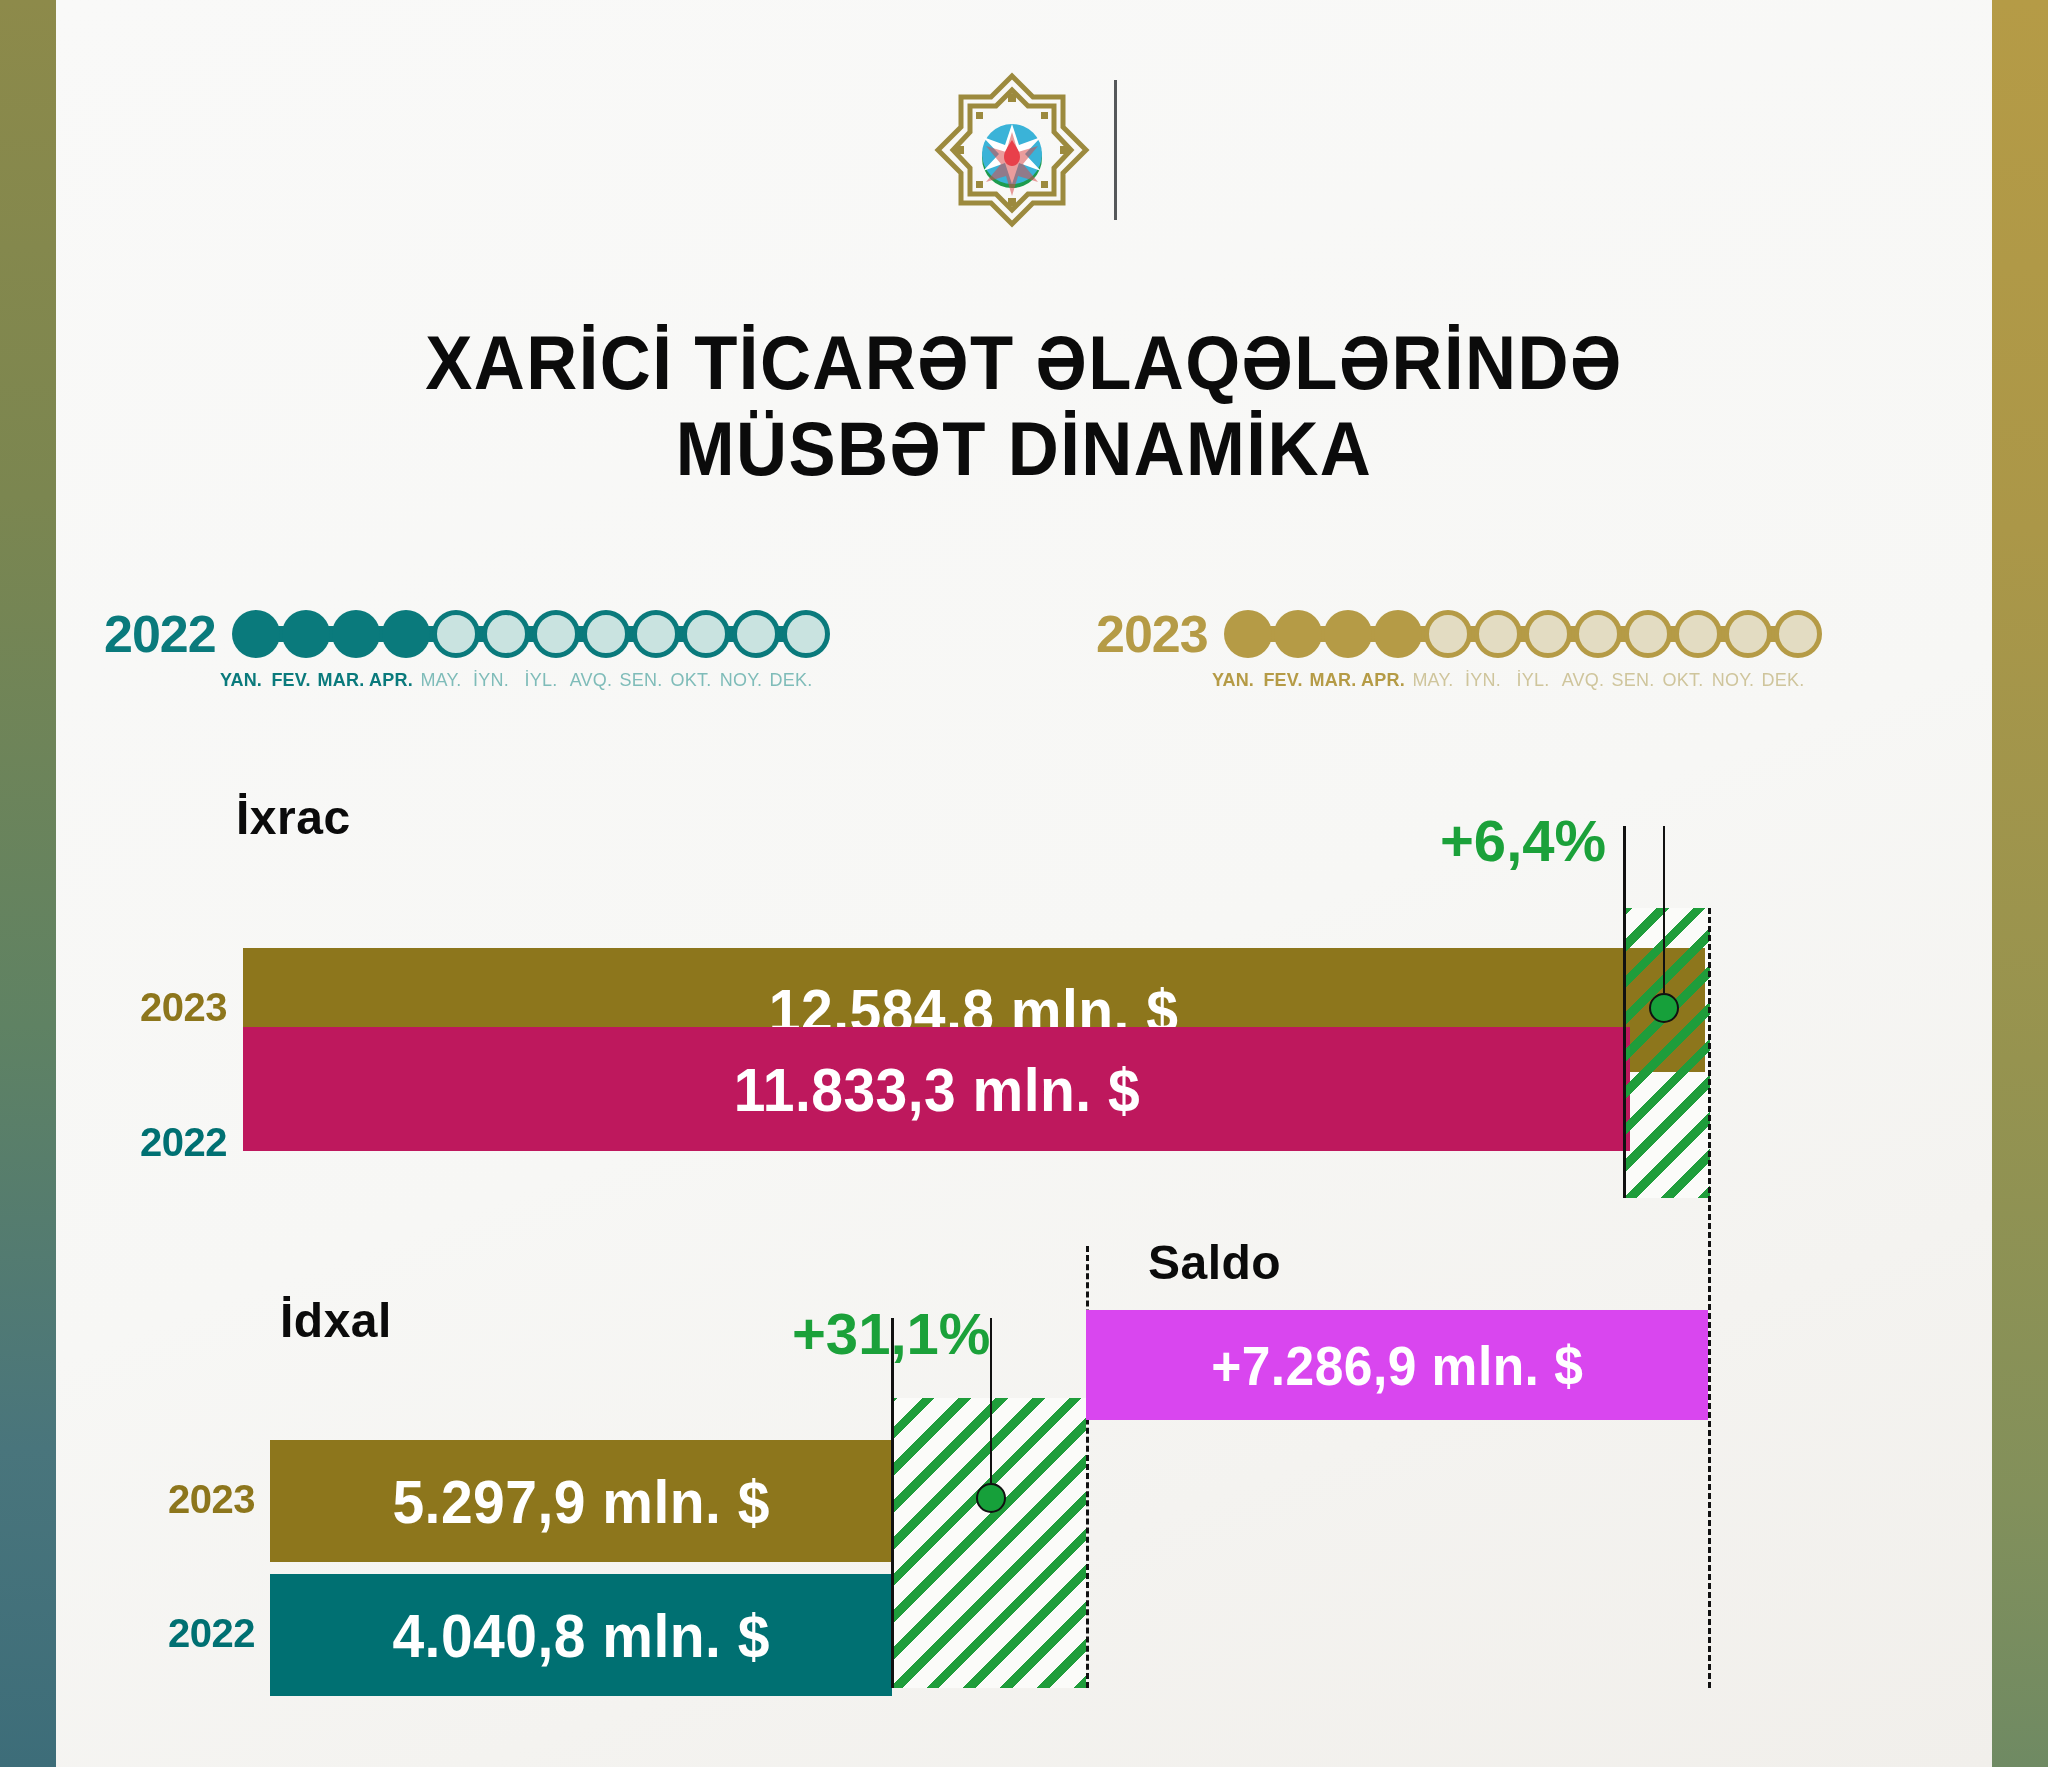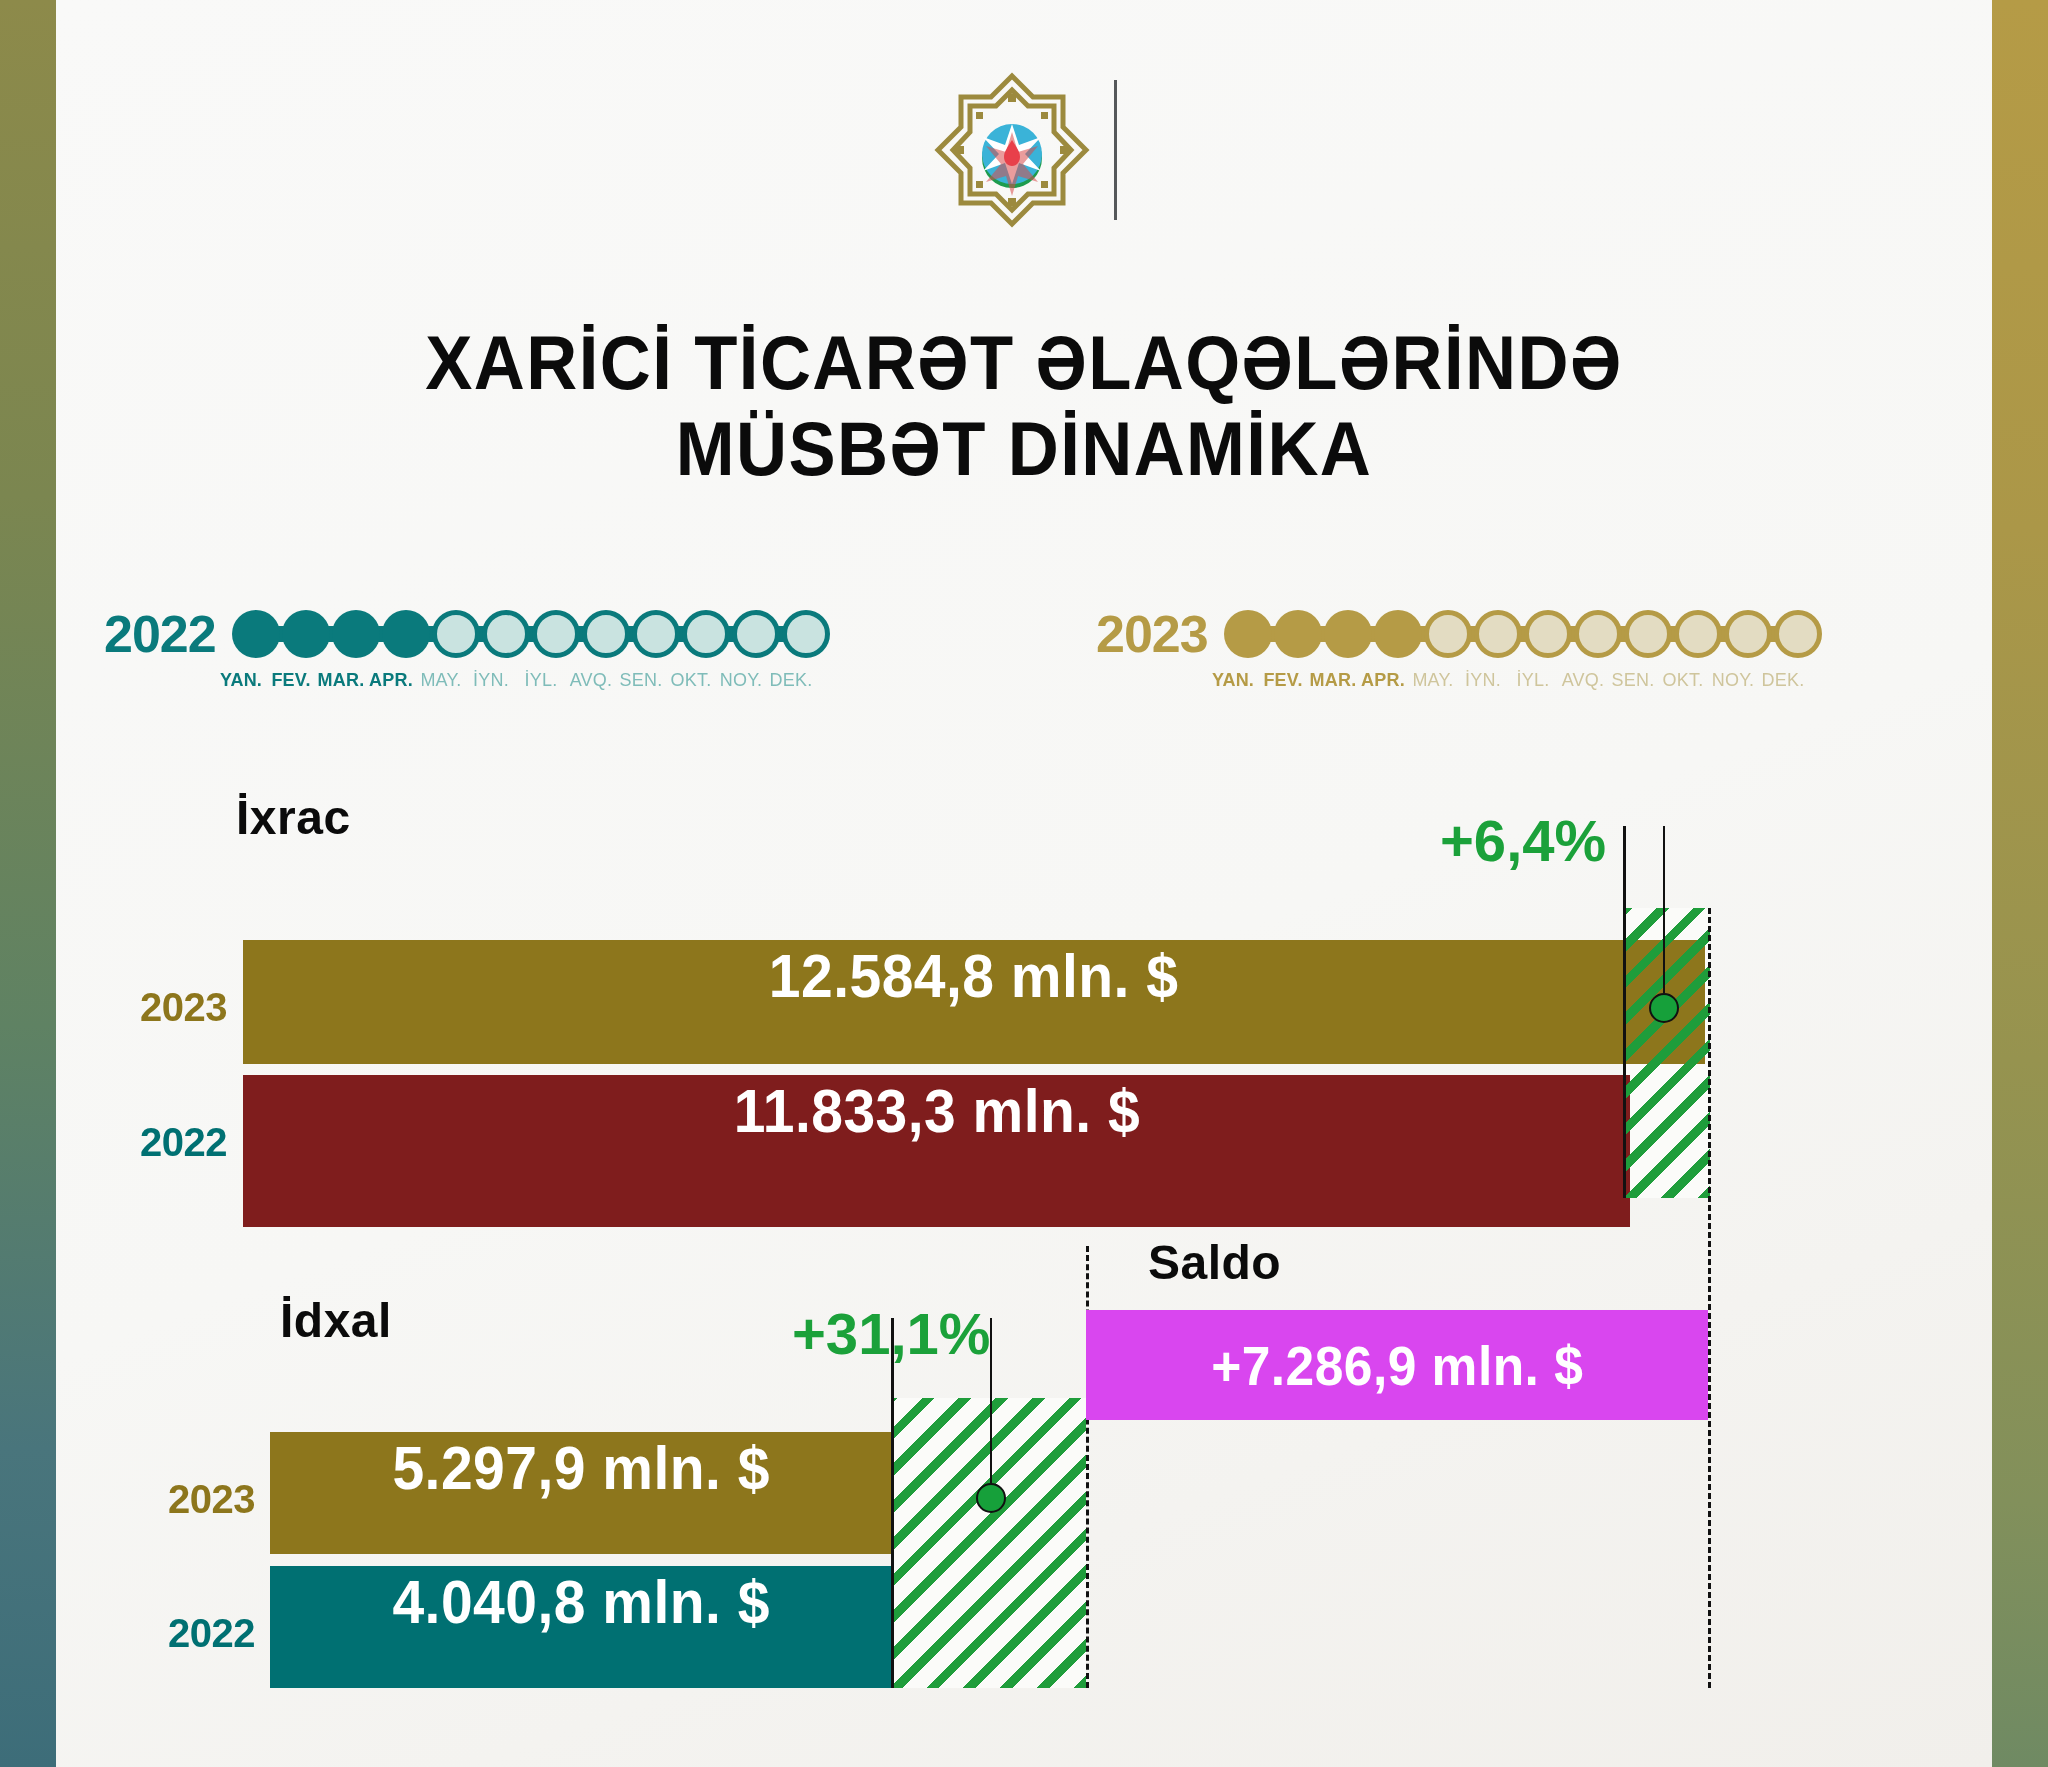--- a/index.html
+++ b/index.html
@@ -37,21 +37,21 @@
   .track{position:relative;height:42px;display:flex;align-items:center;}
   .track-line{position:absolute;left:14px;right:14px;top:50%;height:16px;transform:translateY(-50%);border-radius:8px;}
   .dot{position:relative;width:48px;height:48px;border-radius:50%;box-sizing:border-box;margin-right:2px;}
   .dot:last-child{margin-right:0;}
   .legend-months{display:flex;margin-top:10px;}
   .mlabel{width:50px;text-align:center;font-size:18px;font-weight:700;letter-spacing:.2px;}
   .mlabel.dim{font-weight:500;}
 
   
   .block-label{position:absolute;font-size:48px;font-weight:700;color:#0b0b0b;letter-spacing:.5px;}
-  .bar{position:absolute;display:flex;justify-content:center;}
+  .bar{position:absolute;display:flex;align-items:center;justify-content:center;margin-top:8px;}
   .bar-val{color:#ffffff;font-size:62px;font-weight:800;letter-spacing:.5px;white-space:nowrap;
            transform:scaleX(.92);transform-origin:50% 50%;}
   .yr-label{position:absolute;font-size:40px;font-weight:800;letter-spacing:-.5px;}
 
   
   .hatch{position:absolute;
     background-image:repeating-linear-gradient(-45deg,#1f9d3b 0 9px,rgba(255,255,255,0) 9px 26px);
     background-color:rgba(255,255,255,0.0);}
   .hatch-bg{position:absolute;background:#fbfbf9;}
   .solidline{position:absolute;width:3px;background:#111;}
@@ -174,21 +174,21 @@
 
   <div class="block-label" style="left:236px;top:790px;">İxrac</div>
 
   <div class="hatch-bg" style="left:1624px;top:908px;width:86px;height:290px;"></div>
 
   <div class="bar" style="left:243px;top:940px;width:1462px;height:124px;background:#8d761c;">
     <span class="bar-val">12.584,8 mln. $</span>
   </div>
   <div class="yr-label" style="left:140px;top:985px;color:#8d761c;">2023</div>
 
-  <div class="bar" style="left:243px;top:1075px;width:1387px;height:152px;background:#7f1d1d;">
+  <div class="bar" style="left:243px;top:1019px;width:1387px;height:124px;background:#be185d;">
     <span class="bar-val">11.833,3 mln. $</span>
   </div>
   <div class="yr-label" style="left:140px;top:1120px;color:#007072;">2022</div>
 
   <div class="hatch" style="left:1624px;top:908px;width:86px;height:290px;"></div>
   <div class="solidline" style="left:1623px;top:826px;height:372px;"></div>
   <div class="dashline" style="left:1708px;top:908px;height:780px;"></div>
   <div class="pct" style="left:1440px;top:795px;margin-top:12px;">+6,4%</div>
   <div class="leader" style="left:1663px;top:826px;height:167px;"></div>
   <div class="knob" style="left:1649px;top:993px;"></div>

